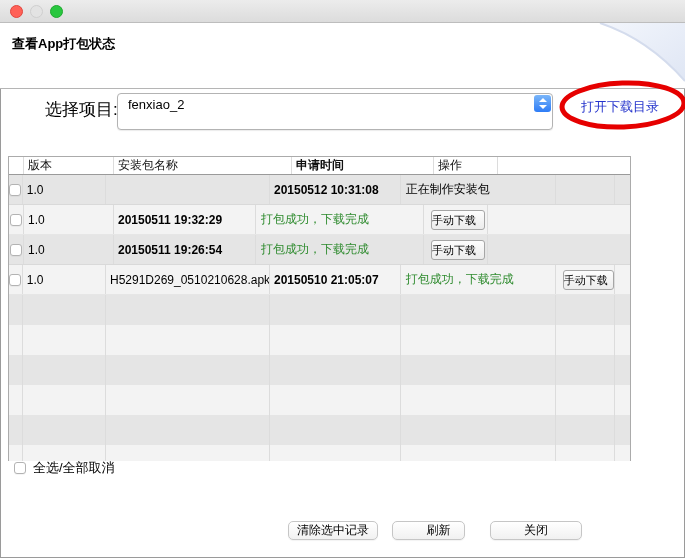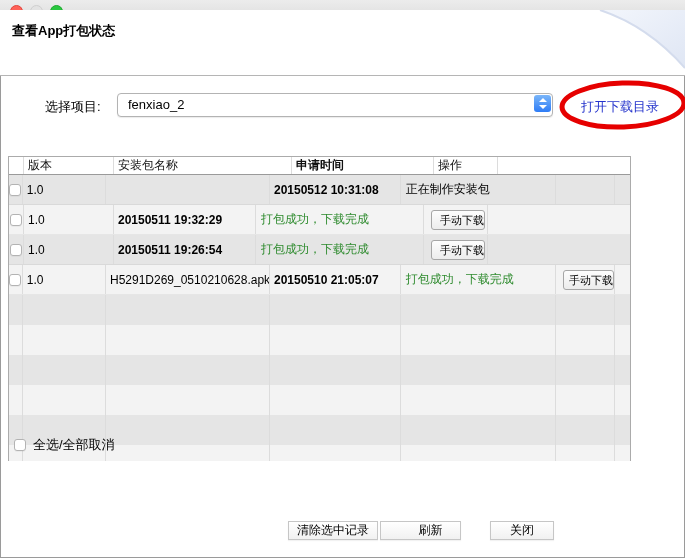--- a/index.html
+++ b/index.html
@@ -7,27 +7,27 @@
   .window{position:relative;width:685px;height:558px;background:#ffffff;overflow:hidden;
           box-shadow:0 0 0 1px #9a9a9a inset;}
   
   .titlebar{position:absolute;left:0;top:0;width:100%;height:22px;
             background:linear-gradient(#ececec,#dcdcdc);border-bottom:1px solid #bdbdbd;}
   .tl{position:absolute;top:5px;width:13px;height:13px;border-radius:50%;box-sizing:border-box;}
   .tl.red{left:10px;background:#ff6157;border:1px solid #e2453d;}
   .tl.gray{left:30px;background:#e3e3e3;border:1px solid #cfcfcf;}
   .tl.green{left:50px;background:#29c73f;border:1px solid #1fa92f;}
   
-  .banner{position:absolute;left:0;top:10px;width:100%;height:65px;background:#ffffff;
+  .banner{position:absolute;left:0;top:23px;width:100%;height:65px;background:#ffffff;
           border-bottom:1px solid #b5b5b5;overflow:hidden;}
   .banner-title{position:absolute;left:12px;top:12px;font-size:13px;font-weight:bold;color:#000;}
   .banner-curve{position:absolute;right:0;top:0;}
   
-  .form-label{position:absolute;left:45px;top:98px;font-size:13px;color:#000;}
-  .select{position:absolute;left:117px;top:93px;width:436px;height:24px;box-sizing:border-box;
+  .form-label{position:absolute;left:45px;top:98px;font-size:17px;color:#000;}
+  .select{position:absolute;left:117px;top:93px;width:436px;height:37px;box-sizing:border-box;
           background:#fff;border:1px solid #b3b3b3;border-radius:4px;
           box-shadow:0 1px 1px rgba(0,0,0,.08);padding-left:12px;}
   .select .val{position:absolute;left:10px;top:3px;font-size:13px;color:#000;}
   .stepper{position:absolute;right:1px;top:1px;width:17px;height:17px;border-radius:3px;
            background:linear-gradient(#7ab6f9,#2e7cf6);}
   .stepper .up,.stepper .dn{position:absolute;left:4.5px;width:0;height:0;border-left:4px solid transparent;border-right:4px solid transparent;}
   .stepper .up{top:3px;border-bottom:4px solid #fff;}
   .stepper .dn{bottom:3px;border-top:4px solid #fff;}
   .open-link{position:absolute;left:581px;top:98px;font-size:13px;cursor:pointer;}
   .annotation{position:absolute;left:557px;top:79px;pointer-events:none;z-index:9;}
@@ -46,32 +46,32 @@
   .c-chk{width:15px;justify-content:center;padding:0;}
   .c-ver{width:90px;}
   .c-pkg{width:178px;}
   .c-time{width:142px;font-weight:bold;}
   .c-status{width:168px;padding-left:5px;}
   .c-op{width:64px;}
   .c-end{width:16px;}
   .thead .cell{font-size:12px;color:#111;}
   .checkbox{width:12px;height:12px;background:#fff;border:1px solid #b3b3b3;border-radius:3px;
             box-sizing:border-box;box-shadow:0 1px 0 rgba(0,0,0,.04);}
-  .mini-btn{margin-left:3px;width:54px;height:20px;font-size:11px;line-height:18px;text-align:right;
+  .mini-btn{margin-left:3px;width:54px;height:20px;font-size:11px;line-height:18px;text-align:left;
             background:linear-gradient(#fdfdfd,#ececec);border:1px solid #a6a6a6;border-radius:3px;
             box-sizing:border-box;cursor:pointer;}
   
-  .selall{position:absolute;left:14px;top:436px;display:flex;align-items:center;}
+  .selall{position:absolute;left:14px;top:459px;display:flex;align-items:center;}
   .selall .lbl{margin-left:7px;font-size:13px;color:#000;}
   .btn{position:absolute;top:521px;height:19px;box-sizing:border-box;border:1px solid #c6c6c6;
-       border-radius:0;background:linear-gradient(#ffffff,#f1f1f1);font-size:12px;color:#000;
+       border-radius:5px;background:linear-gradient(#ffffff,#f1f1f1);font-size:12px;color:#000;
        text-align:center;line-height:17px;box-shadow:0 1px 1px rgba(0,0,0,.05);cursor:pointer;}
   .btn.clear{left:288px;width:90px;}
-  .btn.refresh{left:380px;width:81px;padding-left:20px;}
-  .btn.close{left:490px;width:64px;}
+  .btn.refresh{left:392px;width:73px;padding-left:20px;}
+  .btn.close{left:490px;width:92px;}
 </style>
 </head>
 <body>
 
 <div class="window">
 
   <div class="titlebar">
     <div class="tl red"></div>
     <div class="tl gray"></div>
     <div class="tl green"></div>

